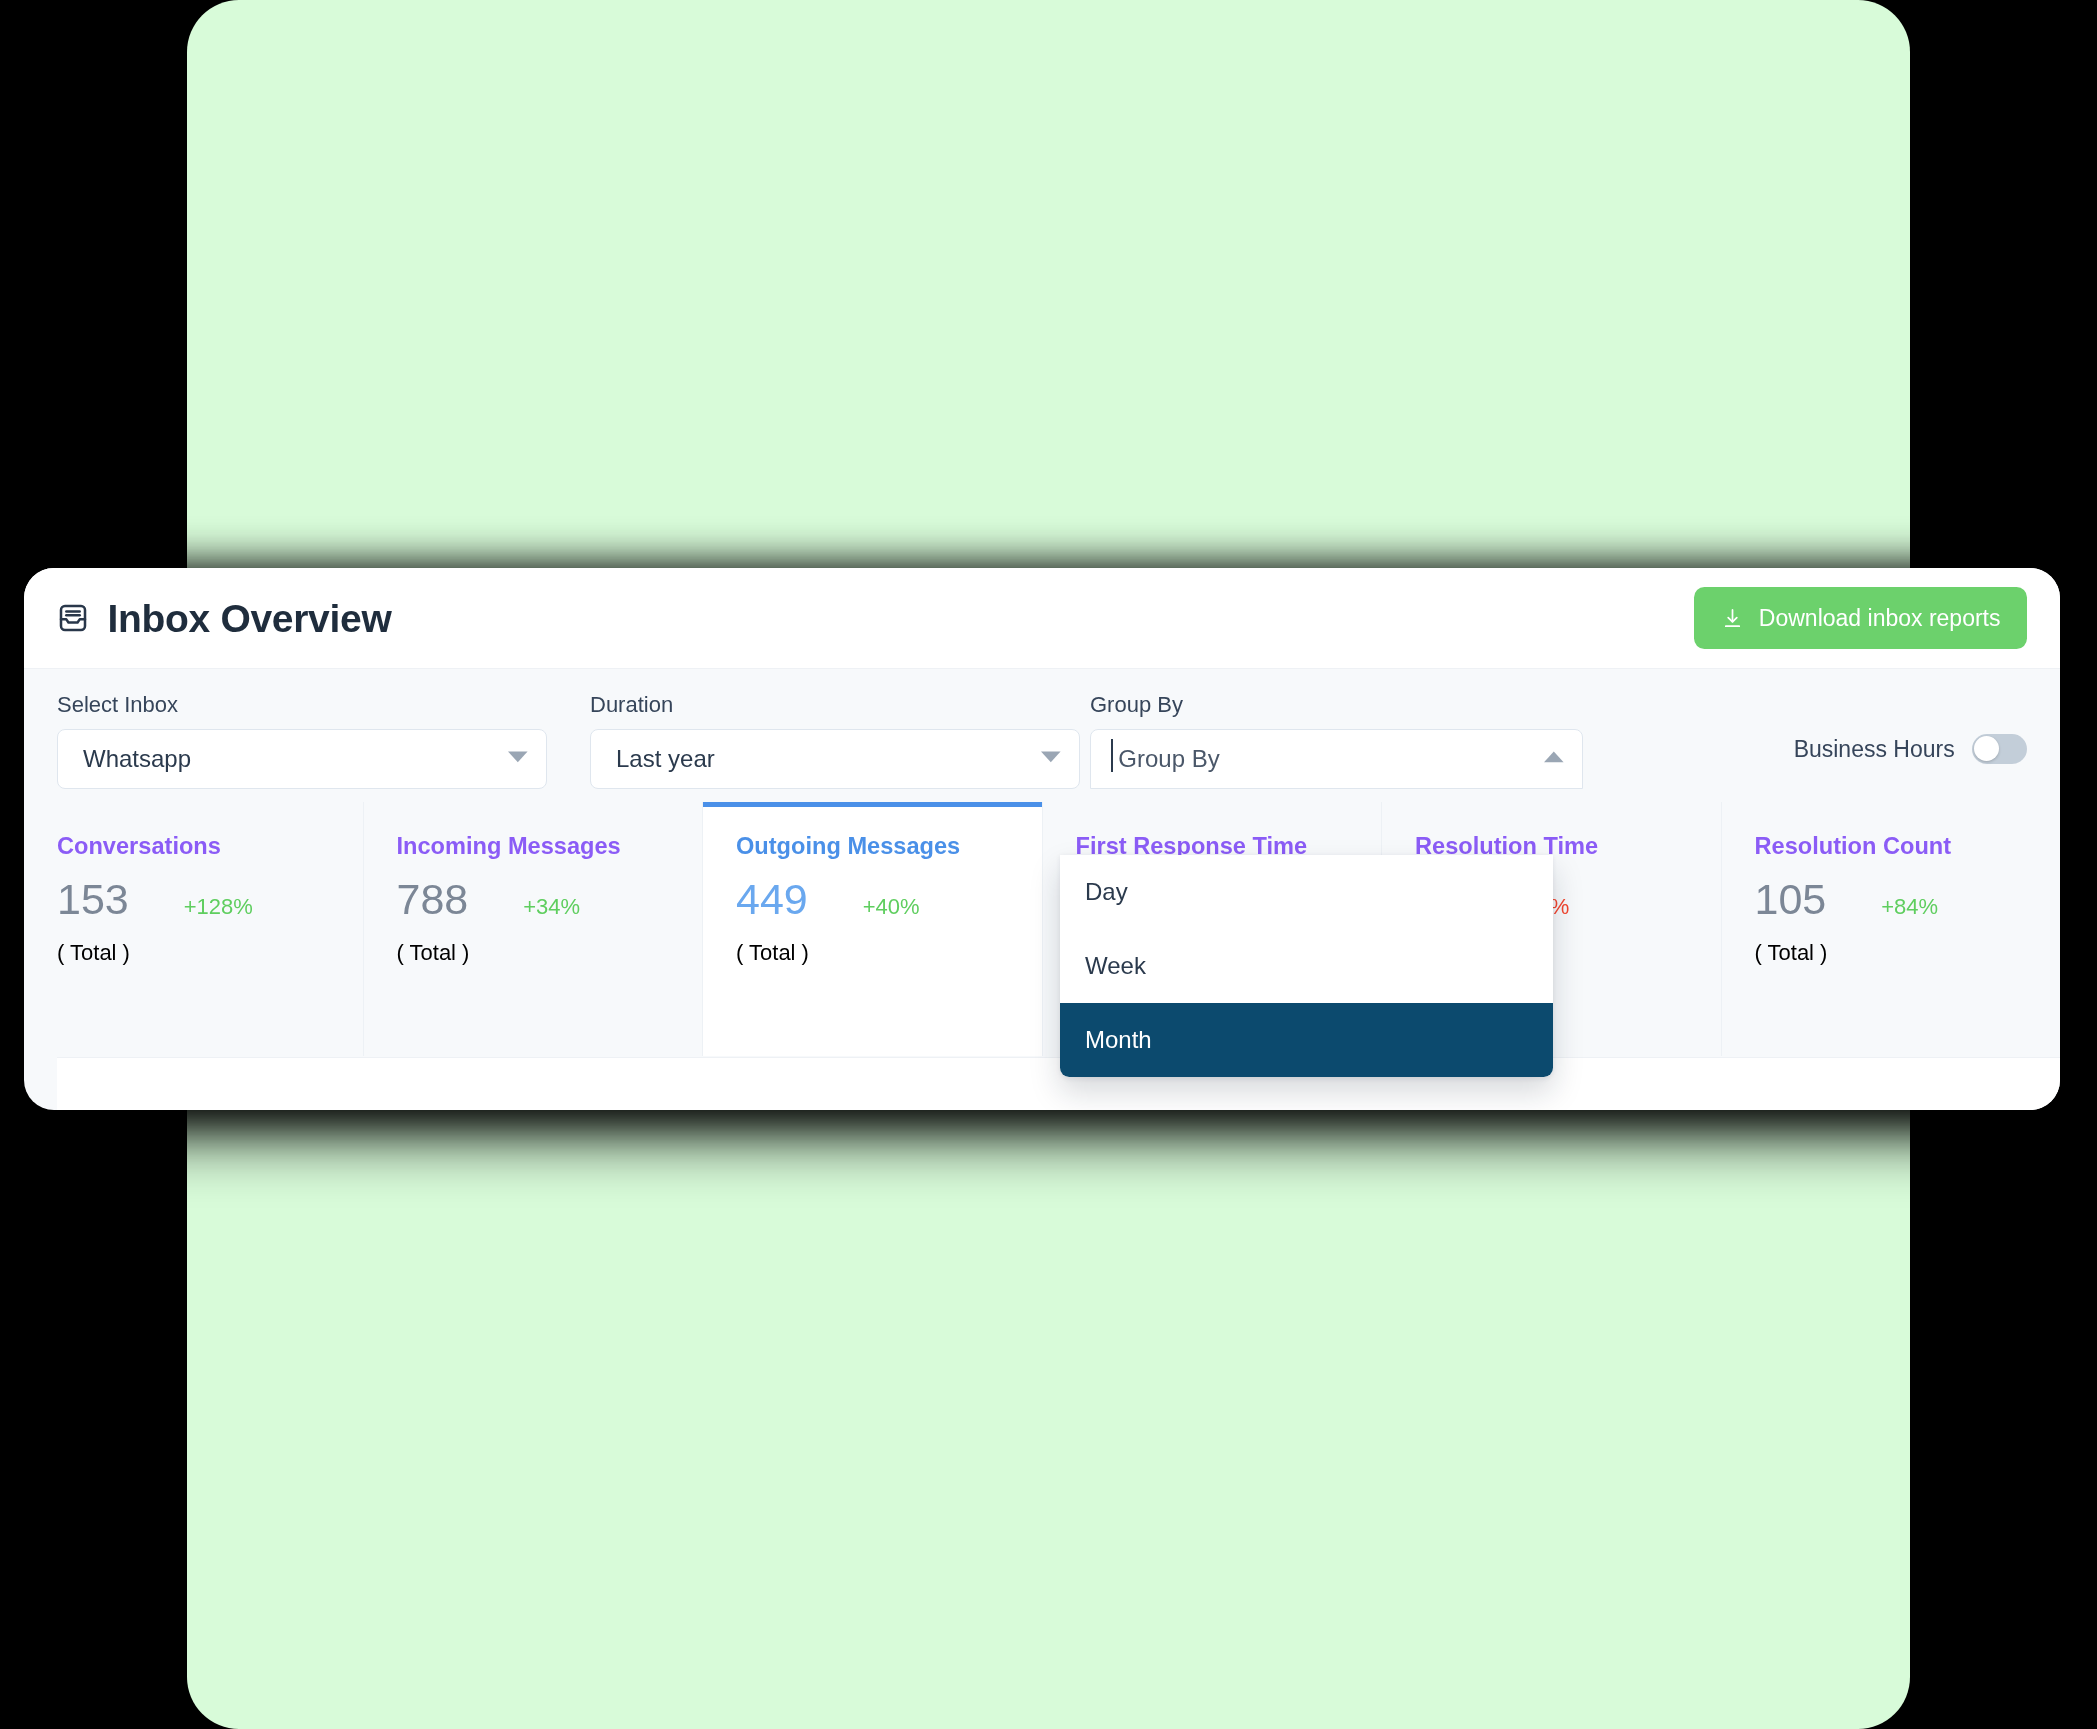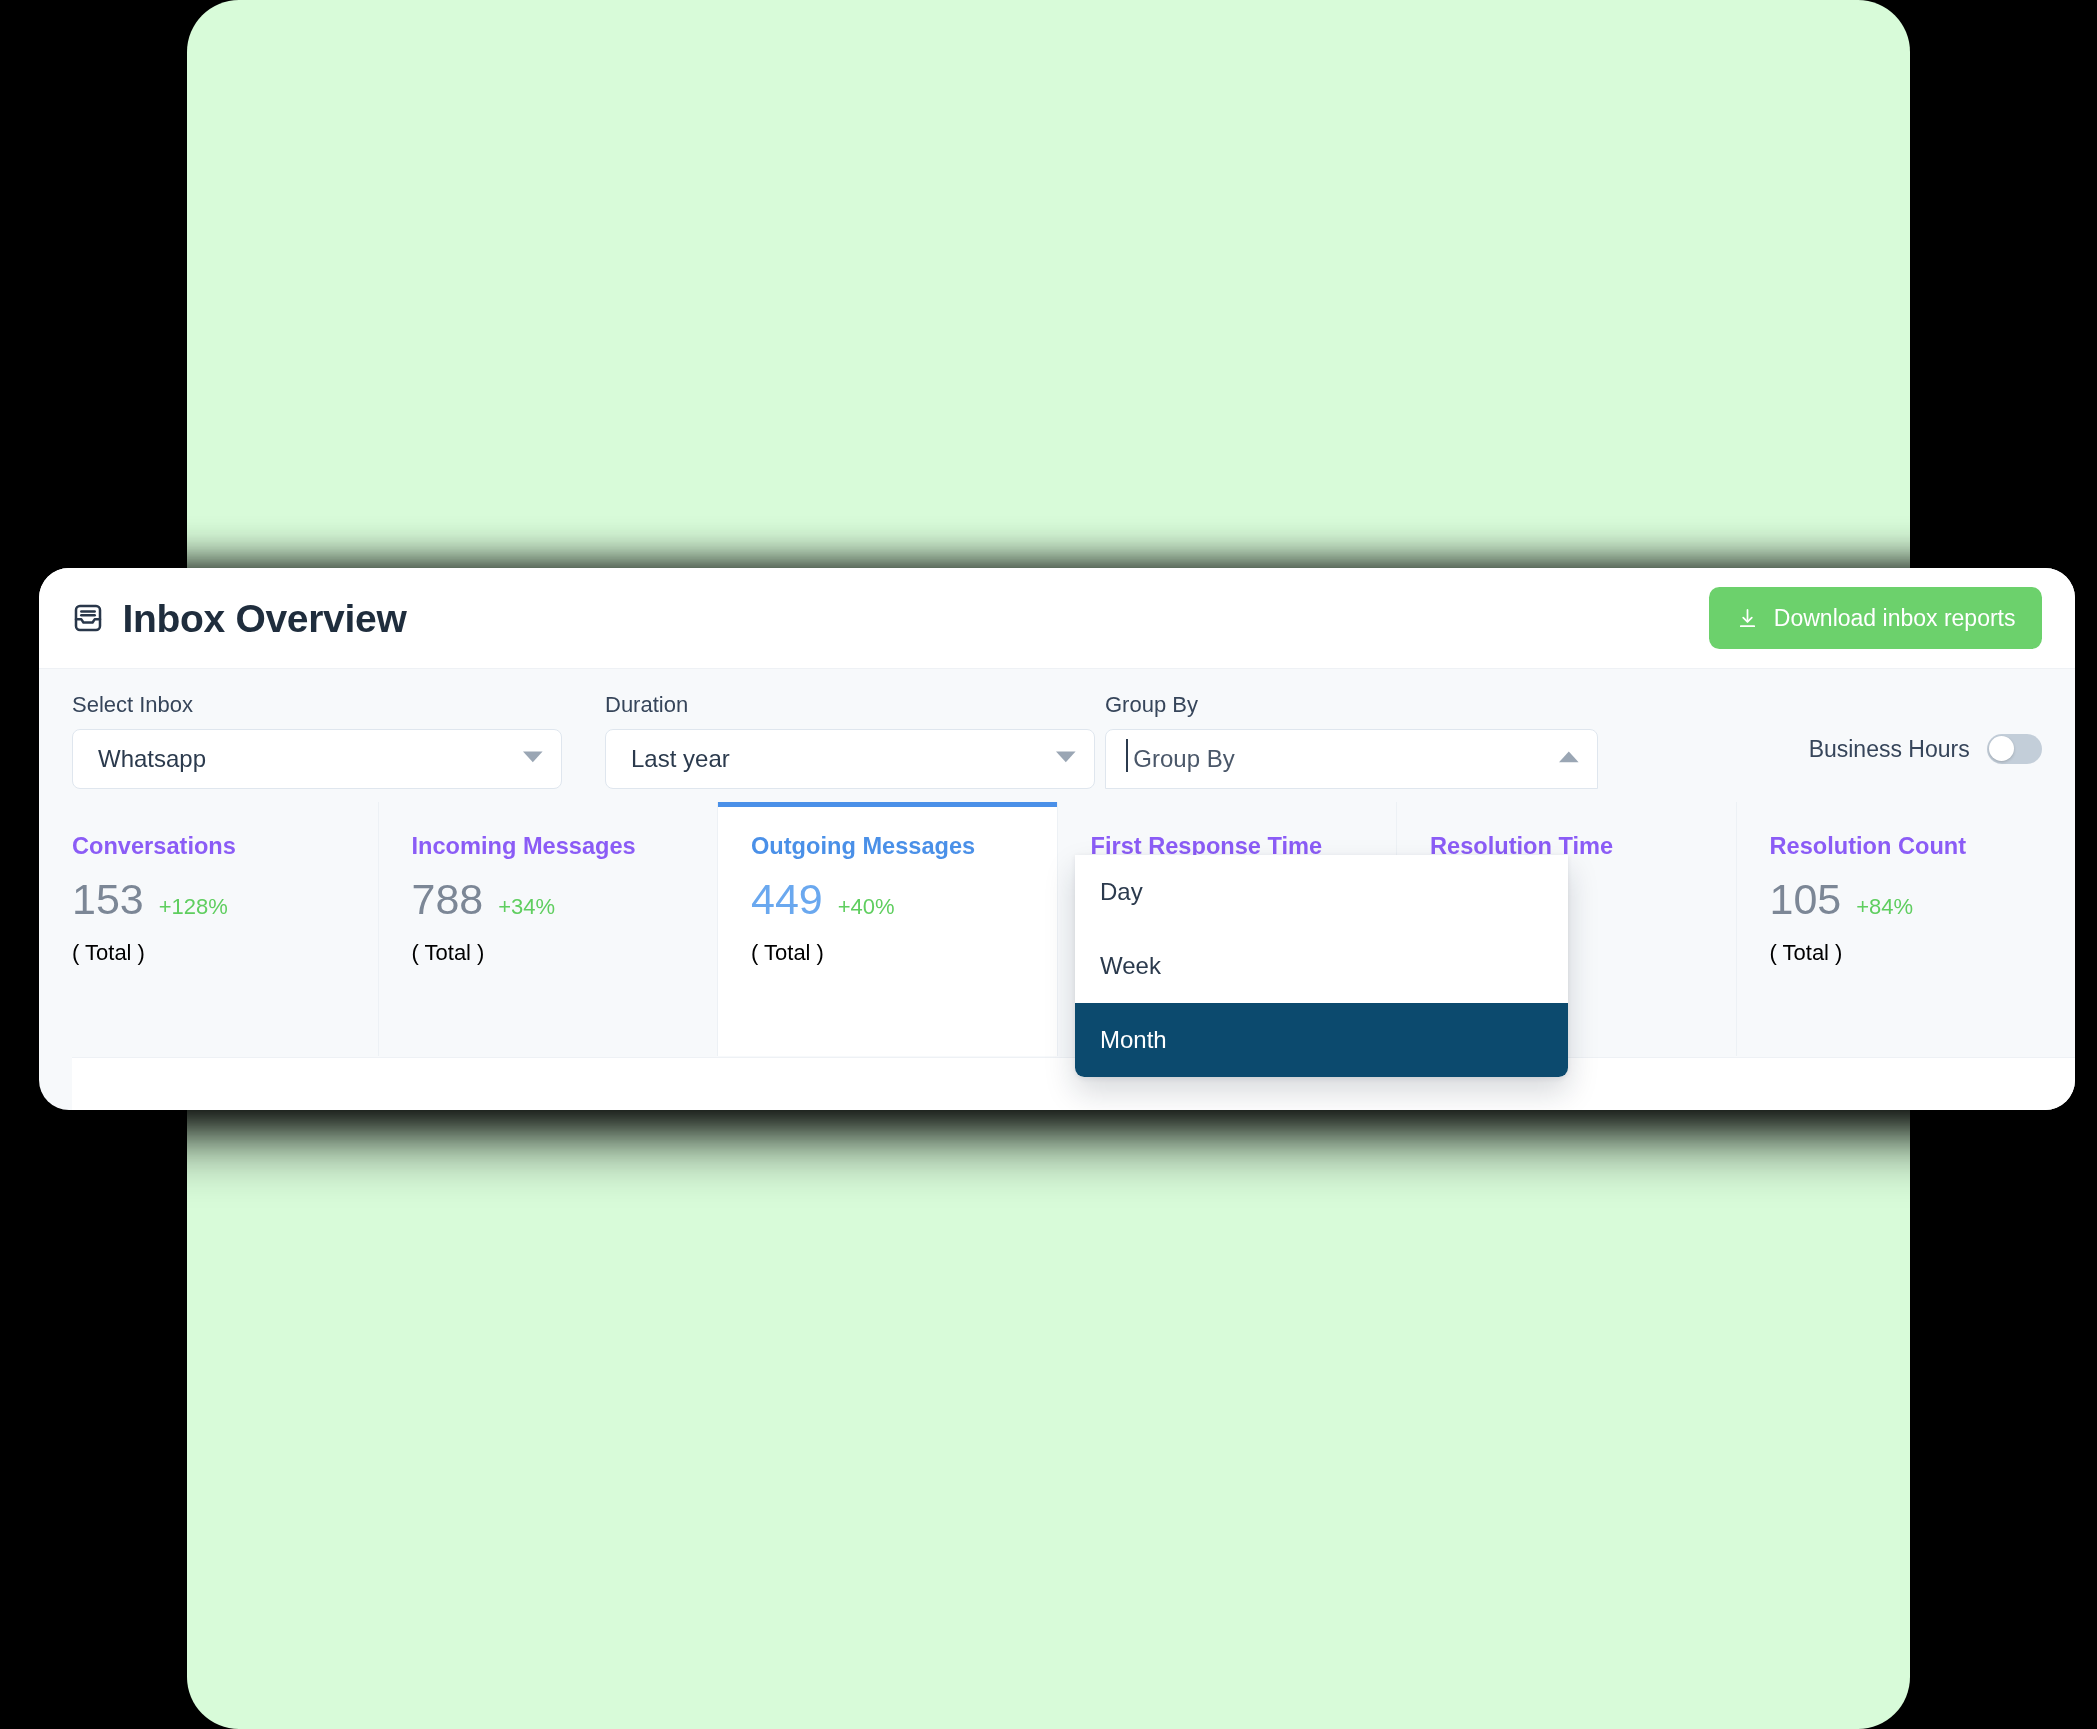--- a/index.html
+++ b/index.html
@@ -23,21 +23,21 @@
     top: 0px;
     width: 1723px;
     height: 1729px;
     background: #d8fbd9;
     border-radius: 52px;
   }
 
   
   .app-card {
     position: absolute;
-    left: 39px;
+    left: 24px;
     top: 568px;
     width: 2036px;
     height: 542px;
     background: #f7f9fb;
     border-radius: 30px;
     box-shadow: 0 23px 63px rgba(0,0,0,0.95), 0 0 40px rgba(0,0,0,0.9);
     overflow: hidden;
   }
 
   
@@ -253,20 +253,21 @@
     font-size: 43px;
     color: #7c8796;
     font-weight: 300;
     line-height: 1;
   }
   .metric.active .metric-value { color: #6aa8ef; }
   .metric-delta {
     font-size: 22px;
     font-weight: 500;
     line-height: 1;
+    margin-left: 40px;
   }
   .delta-up { color: #5fce5f; }
   .delta-down { color: #f4452f; }
   .metric-sub {
     font-size: 22px;
     color: #000000;
     line-height: 1;
   }
 
   

